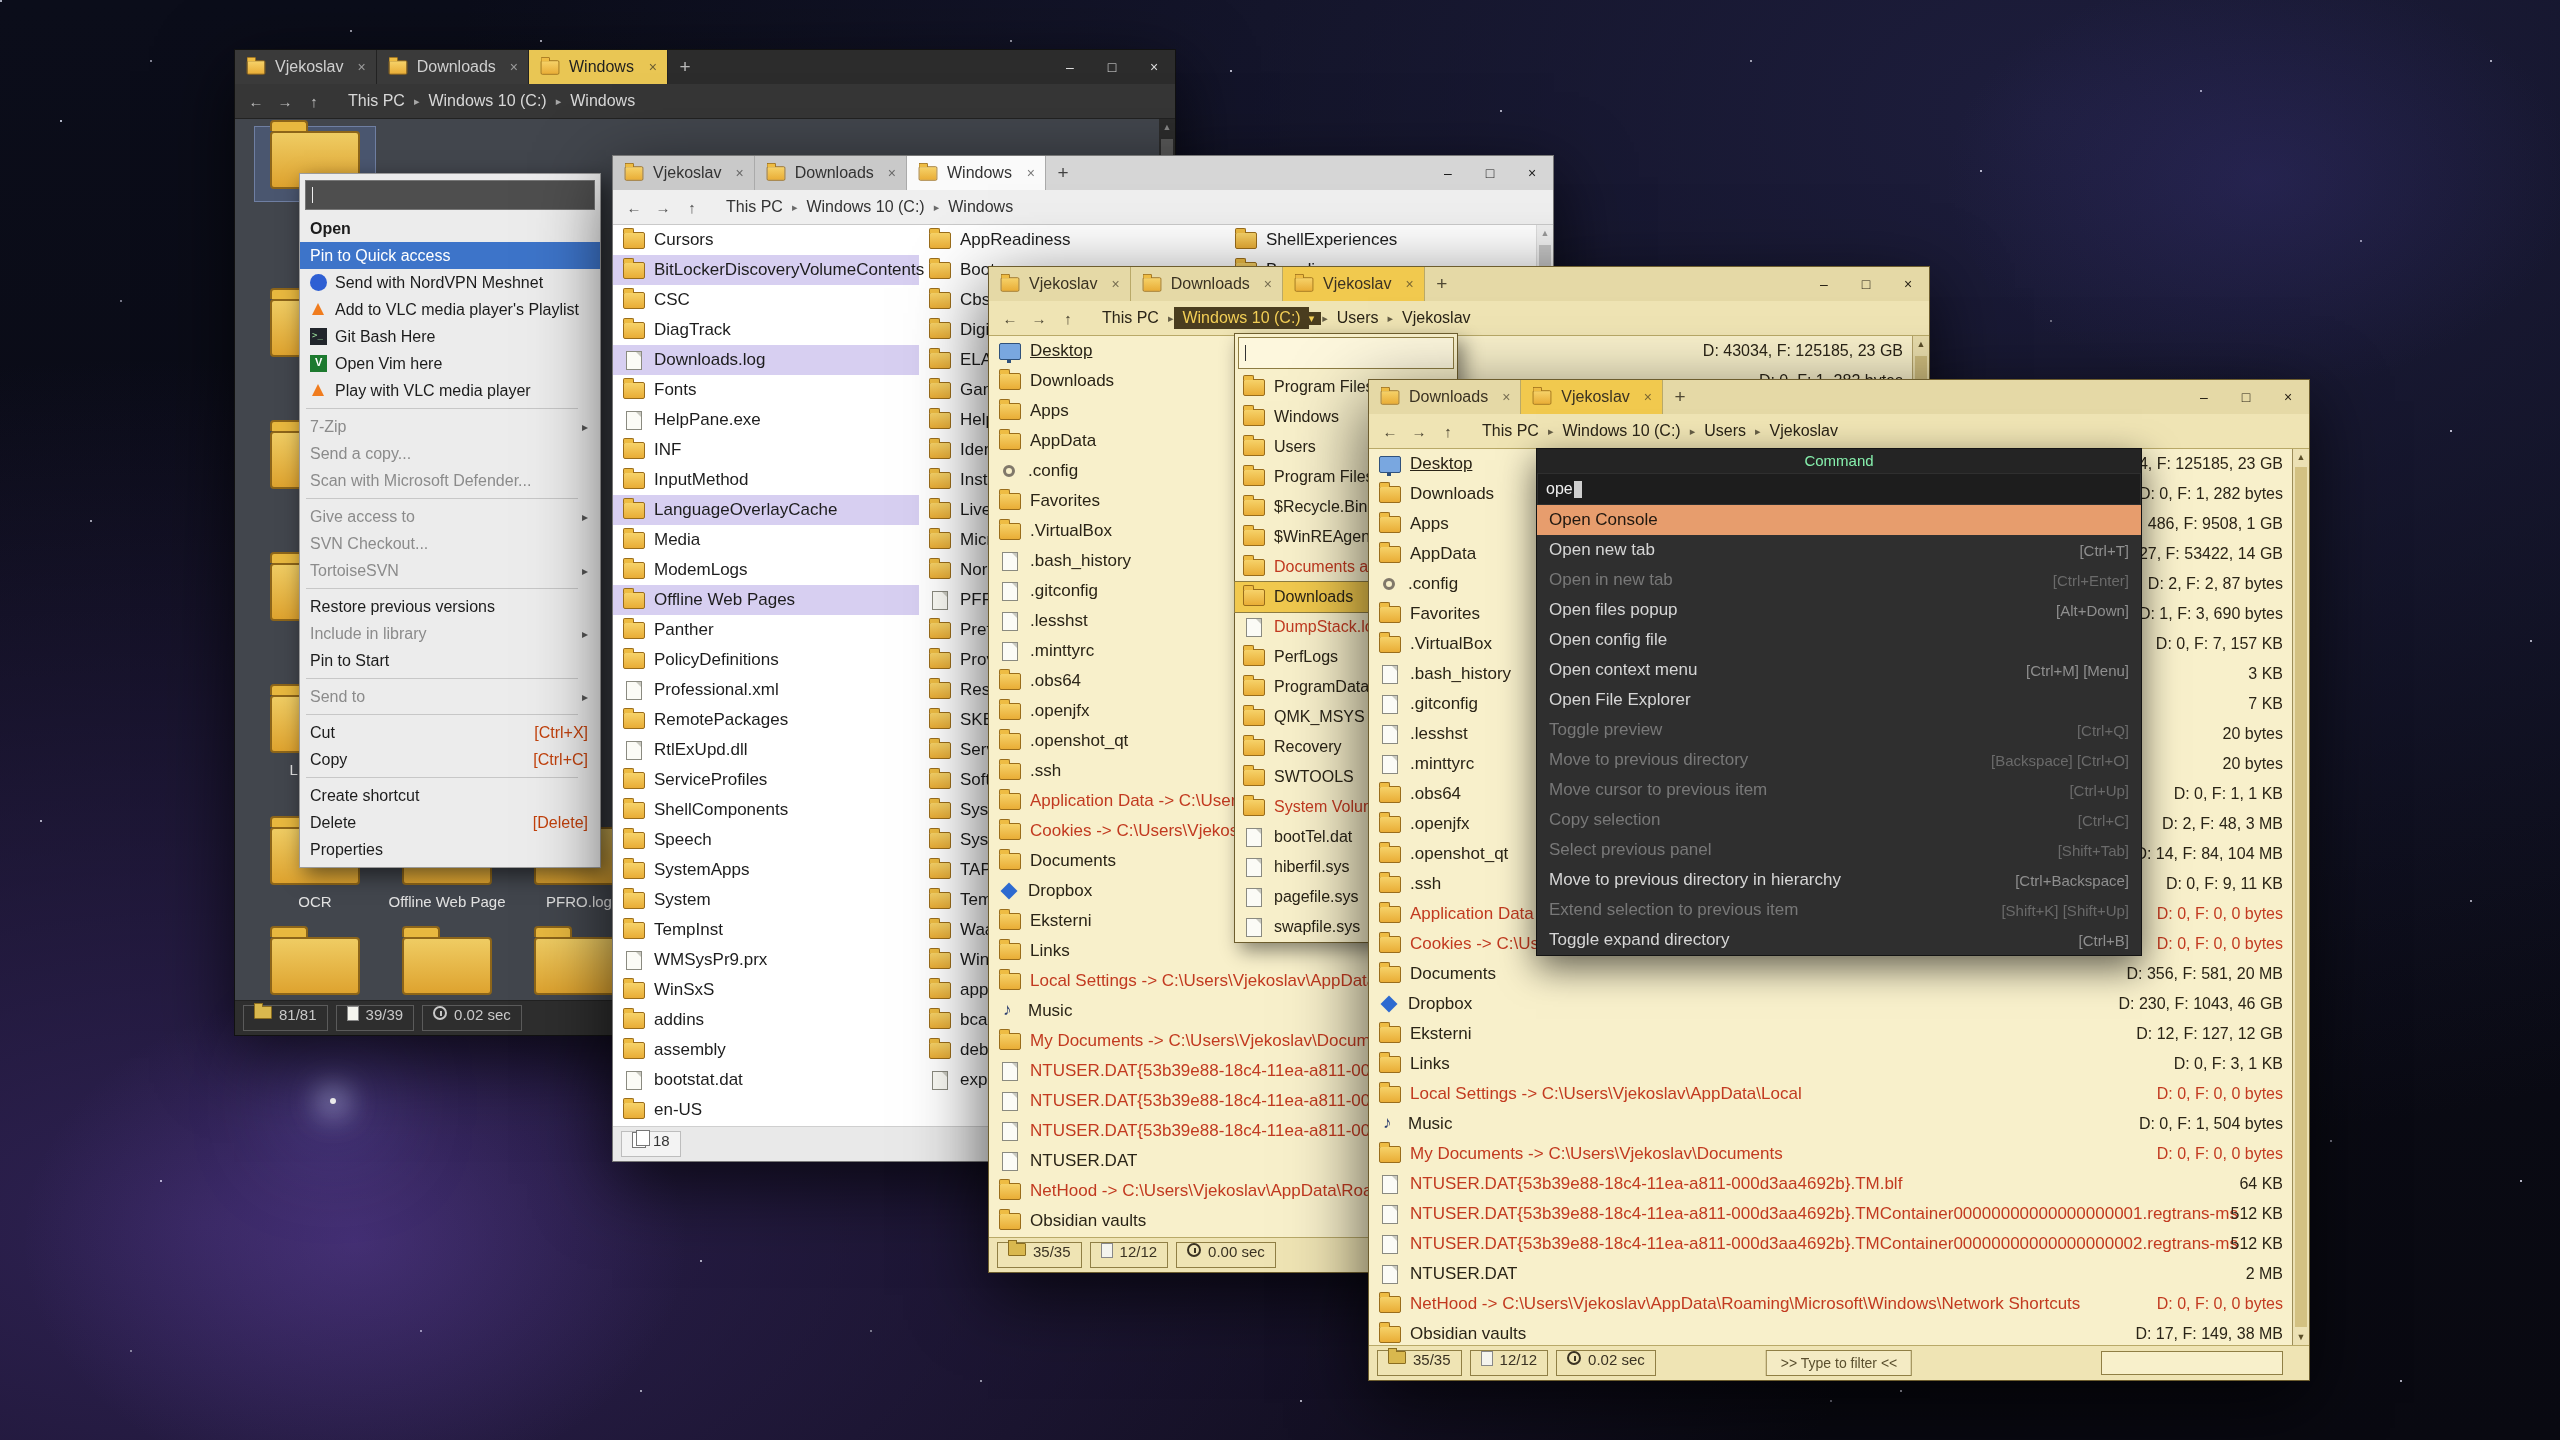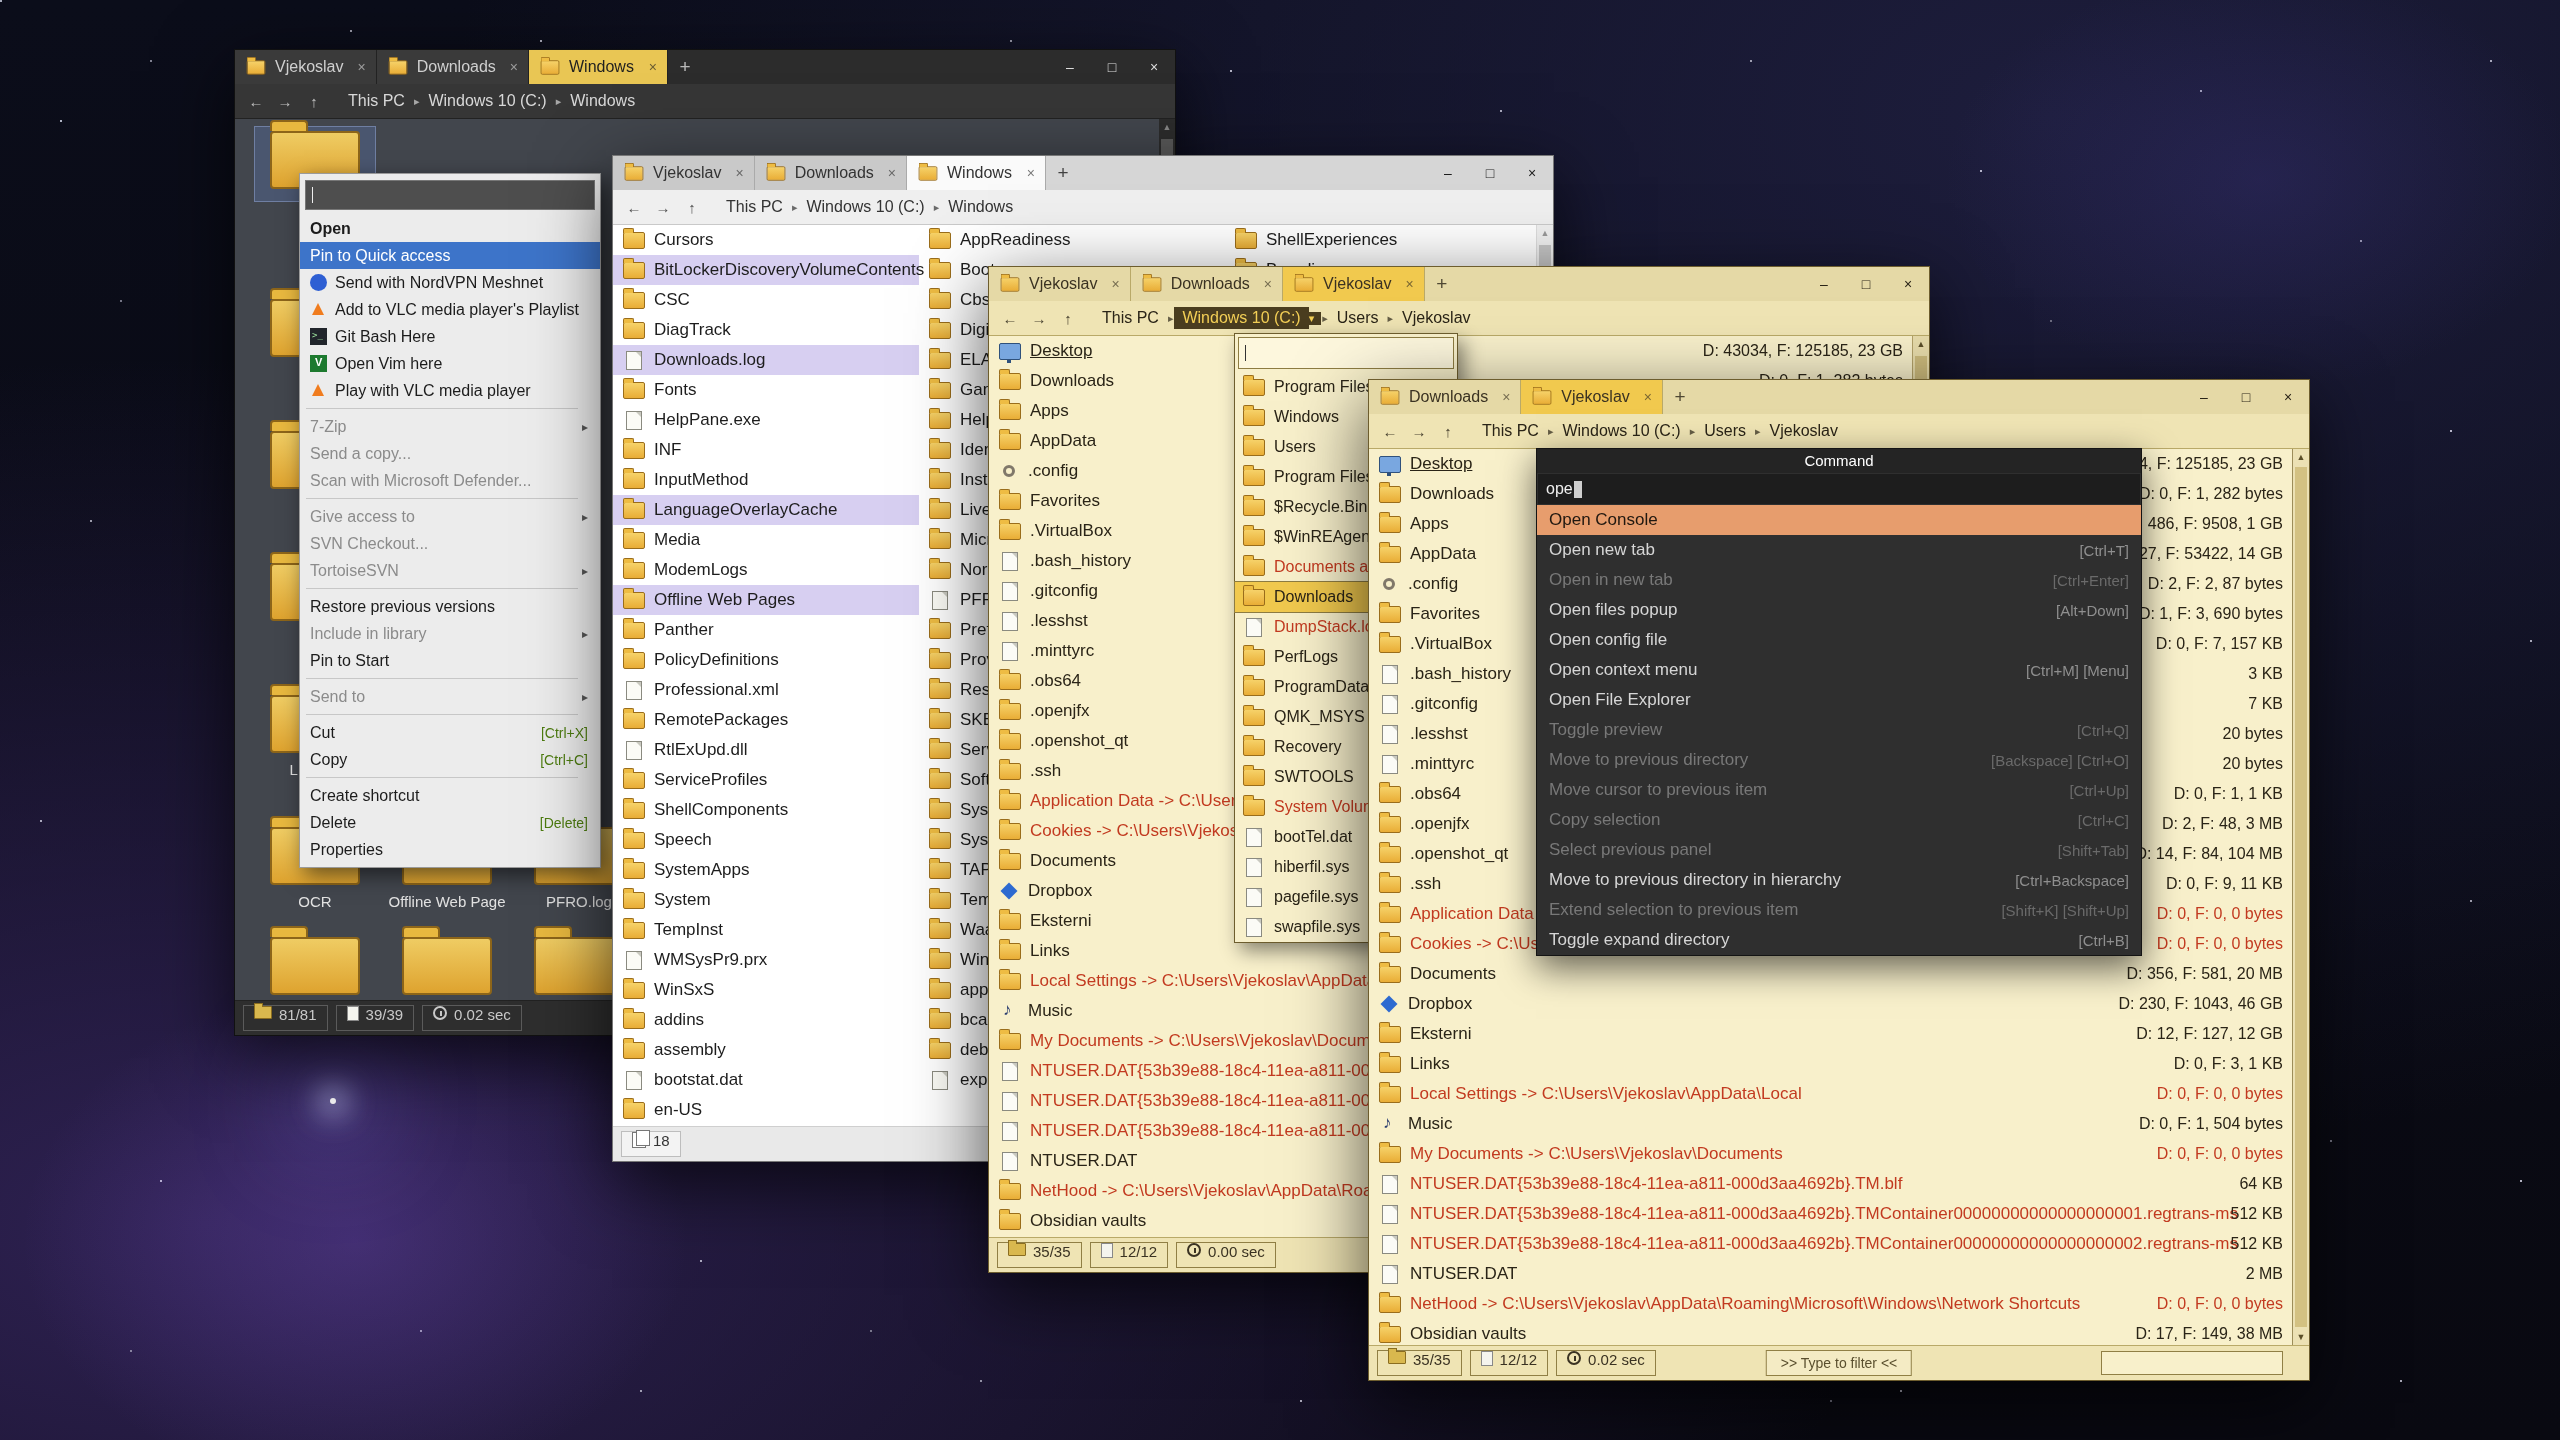--- a/index.html
+++ b/index.html
@@ -146,21 +146,21 @@
   .gc0{left:20px}.gc1{left:152px}.gc2{left:284px}
 
   
   .ctxmenu{position:absolute;left:64px;top:54px;width:300px;background:#ececec;border:1px solid #9a9a9a;
     box-shadow:5px 7px 20px rgba(0,0,0,.55);z-index:5;padding:4px 0;color:#1c1c1c;font-size:16px}
   .mfilter{height:28px;margin:2px 5px 5px;background:#4e4e4e;border:1px solid #777;display:flex;align-items:center;padding:0 6px}
   .mfilter .caret{width:1px;height:16px;background:#eee}
   .mrow{height:27px;display:flex;align-items:center;gap:8px;padding:0 12px 0 10px}
   .mrow .micon{width:17px;height:17px;flex:none;display:none;position:relative}
   .mrow .mlabel{white-space:nowrap}
-  .mrow .mkeys{margin-left:auto;color:#4d7c0f;font-size:14px}
+  .mrow .mkeys{margin-left:auto;color:#c2410c;font-size:16px}
   .mrow .msubarr{display:none;margin-left:auto;font-size:12px;color:#555}
   .mrow.sub .msubarr{display:block}
   .mrow.bold{font-weight:bold}
   .mrow.dim{color:#8b8b8b}
   .mrow.msel{background:#3d74c9;color:#fff}
   .mrow.msep{height:9px;padding:0 6px}
   .mrow.msep::before{content:"";flex:1;height:1px;background:#c7c7c7}
   .micon.mi-nordvpn{display:block;background:#2e5fd3;border-radius:50%}
   .micon.mi-vlc{display:block}
   .micon.mi-vlc::before{content:"";position:absolute;left:2px;top:2px;border-left:6px solid transparent;
@@ -173,21 +173,21 @@
   
   .ddpanel{position:absolute;left:245px;top:66px;width:222px;background:#f8f0cb;border:1px solid #6d5d2e;
     box-shadow:6px 8px 18px rgba(0,0,0,.45);z-index:6}
   .ddinput{height:30px;margin:3px;border:1px solid #8d7c42;background:#fdf7dd;display:flex;align-items:center;padding:0 6px}
   .ddinput .caret{width:1px;height:16px;background:#333}
   .ddpanel .frow{font-size:16px;padding:0 8px}
 
   
   .palette{position:absolute;left:167px;top:68px;width:604px;background:#2f2f2f;border:1px solid #141414;
     box-shadow:0 12px 34px rgba(0,0,0,.6);z-index:6}
-  .phead{height:24px;background:#242424;color:#ffffff;text-align:center;font-size:15px;line-height:24px}
+  .phead{height:24px;background:#242424;color:#86efac;text-align:center;font-size:15px;line-height:24px}
   .pinput{height:30px;margin:1px;background:#1d1d1d;display:flex;align-items:center;padding:0 8px;color:#efefef;font-size:16px}
   .pinput .caret{width:8px;height:17px;background:#cfcfcf;margin-left:1px}
   .prow{height:30px;display:flex;align-items:center;padding:0 12px;color:#d6d6d6;font-size:17px}
   .prow .pkeys{margin-left:auto;color:#8f8f8f;font-size:15px}
   .prow.dim{color:#787878}
   .prow.dim .pkeys{color:#6a6a6a}
   .prow.sel{background:#e79d6d;color:#201810}
   .prow.sel .pkeys{color:#333}
 
   

